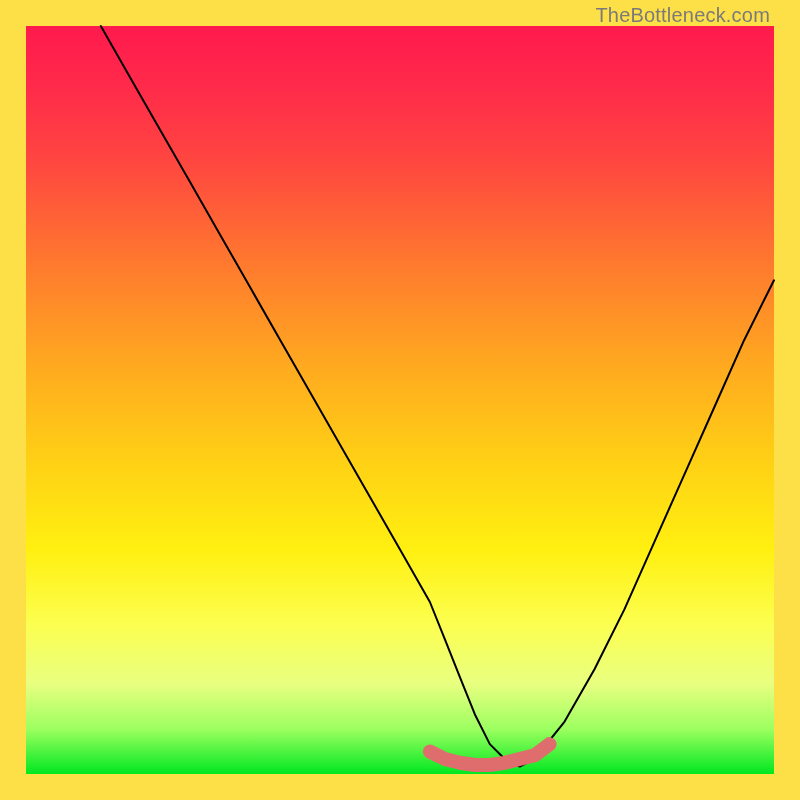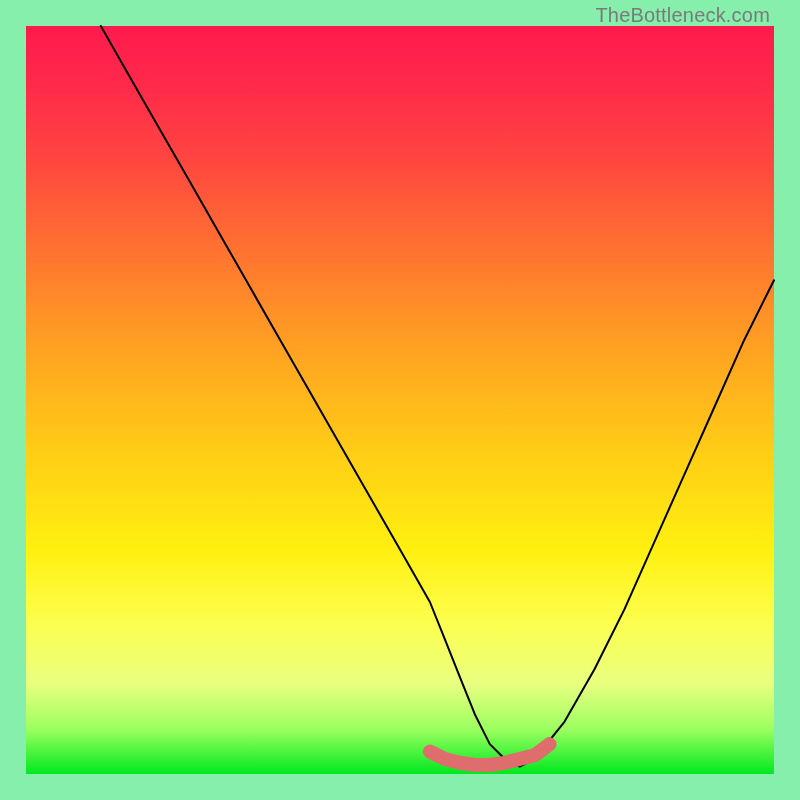--- a/index.html
+++ b/index.html
@@ -7,21 +7,21 @@
     padding: 0;
     width: 800px;
     height: 800px;
     background: #000;
     overflow: hidden;
     font-family: Arial, Helvetica, sans-serif;
   }
   .frame {
     position: absolute;
     inset: 0;
-    background: #86efac;
+    background: #fde047;
     padding-left: 32px;
   }
   .plot {
     position: absolute;
     left: 26px;
     top: 26px;
     width: 748px;
     height: 748px;
     
     background: linear-gradient(

